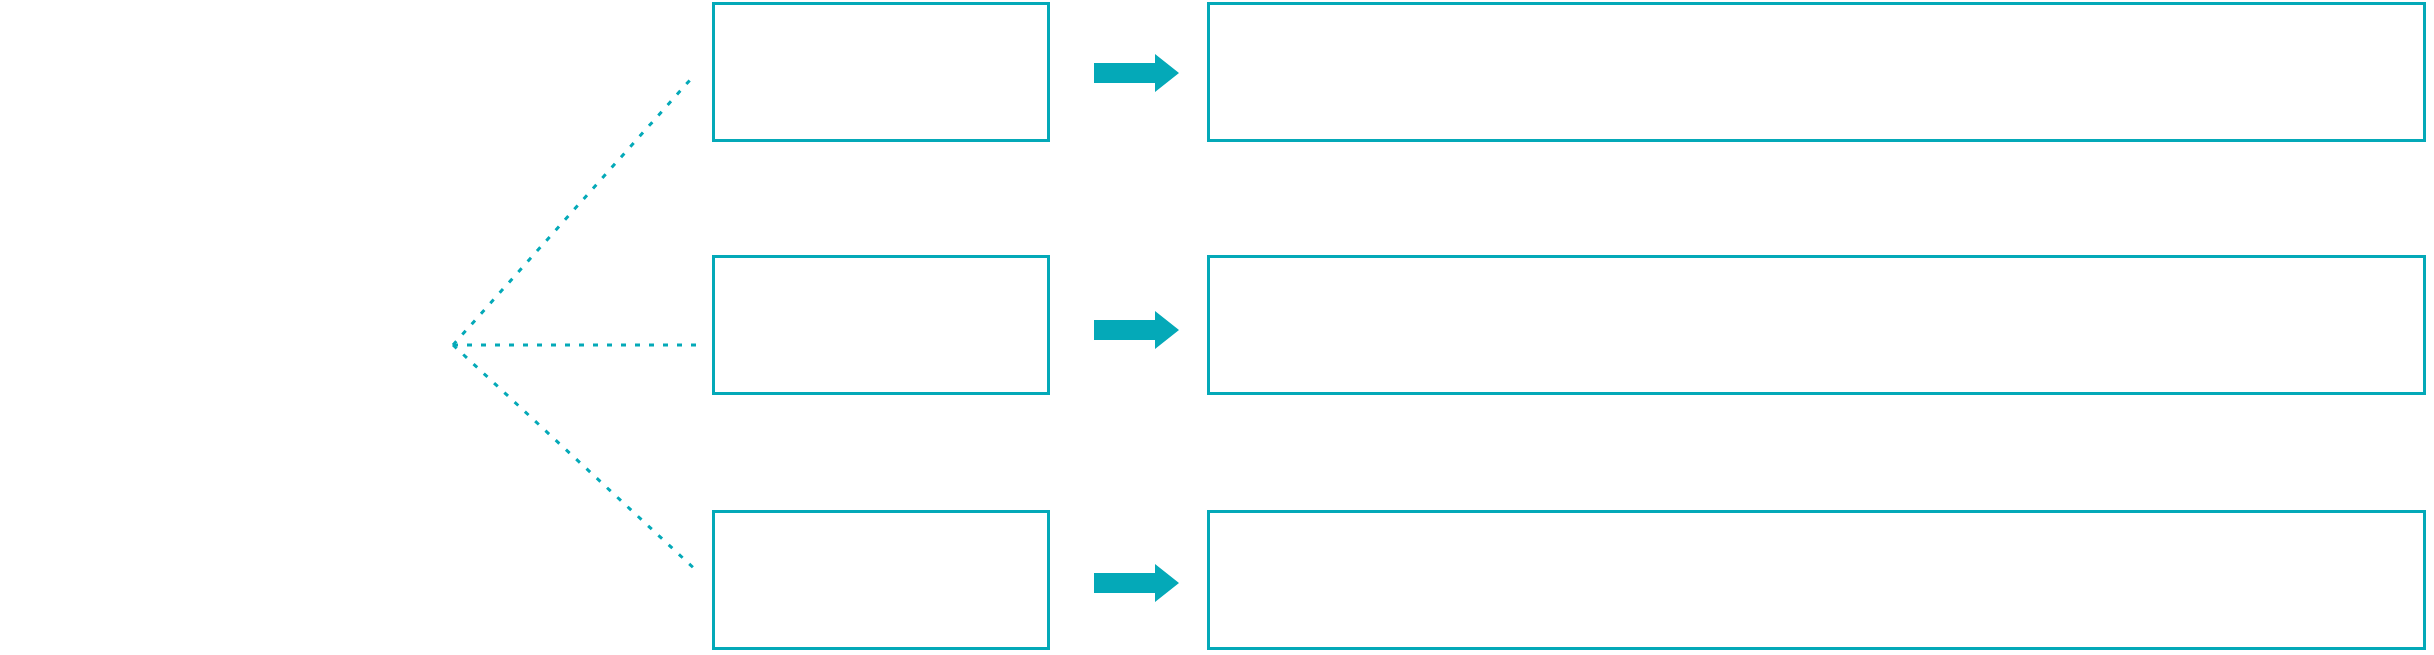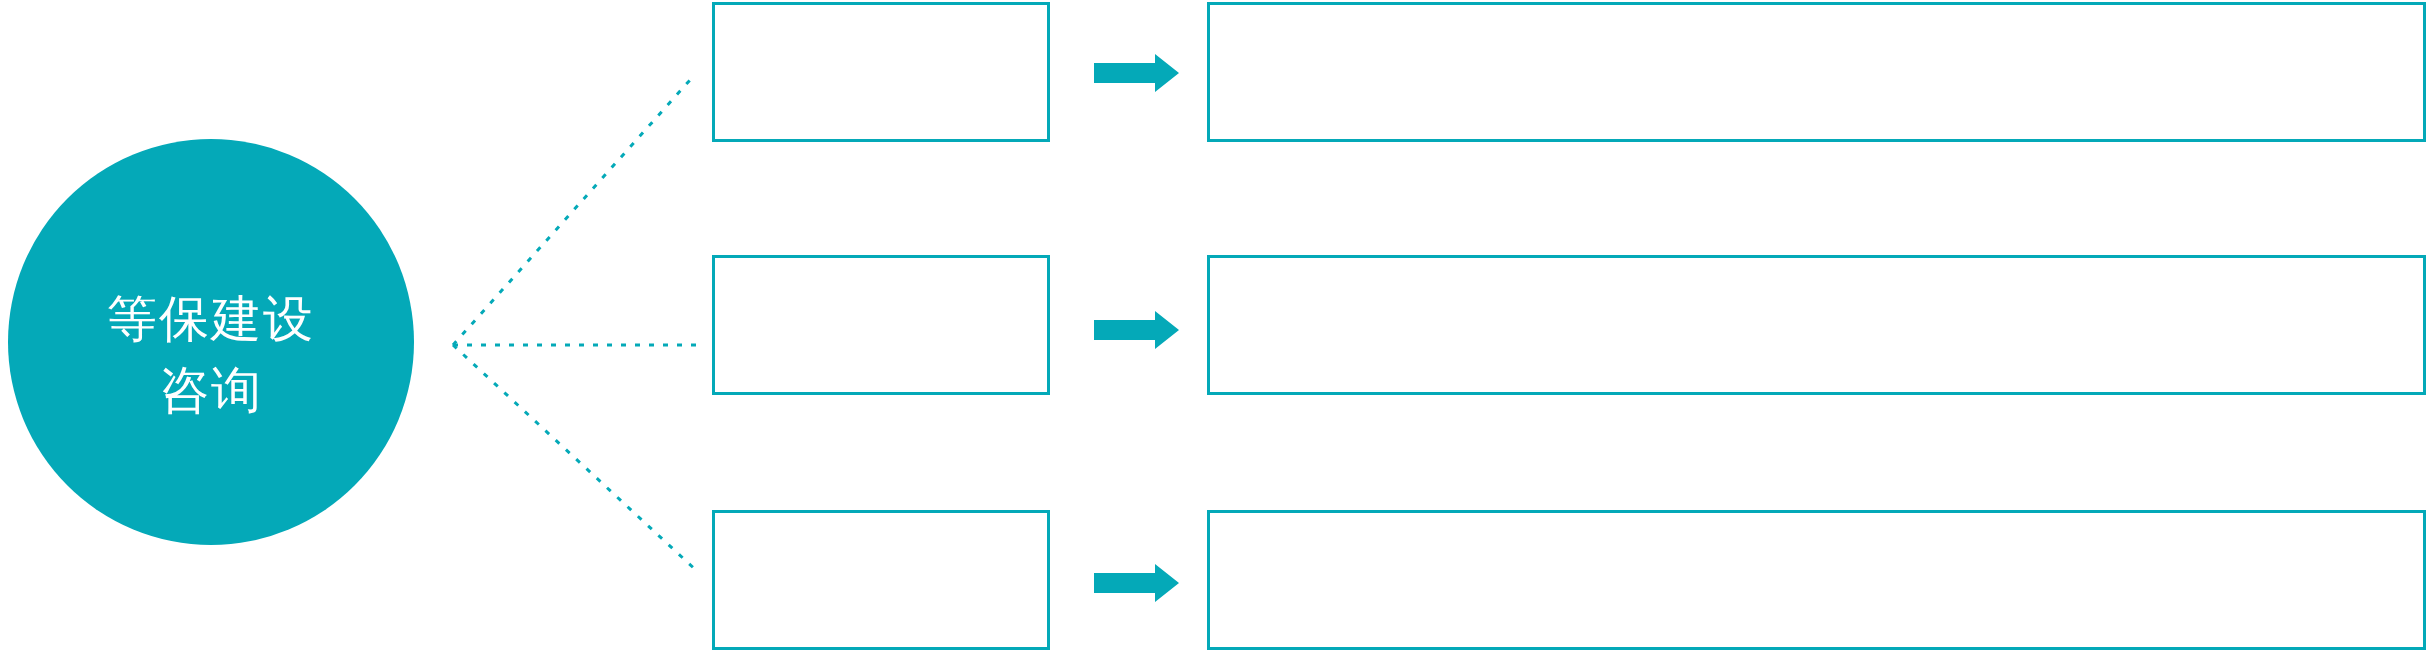--- a/index.html
+++ b/index.html
@@ -77,24 +77,20 @@
 <body>
 
 <div class="canvas">
 
   <svg class="connectors" viewBox="0 0 2434 655" xmlns="http://www.w3.org/2000/svg" aria-hidden="true">
     <line x1="453" y1="345" x2="690" y2="80"></line>
     <line x1="453" y1="345" x2="703" y2="345"></line>
     <line x1="453" y1="345" x2="698" y2="572"></line>
   </svg>
 
-  <div class="root-circle">
-    <span>等保建设</span>
-    <span>咨询</span>
-  </div>
 
   <div class="row row1">
     <div class="stage-box">
       <span></span>
     </div>
     <svg class="arrow" viewBox="0 0 85 38" xmlns="http://www.w3.org/2000/svg" aria-hidden="true">
       <polygon points="0,9 61,9 61,0 85,19 61,38 61,29 0,29"></polygon>
     </svg>
     <div class="detail-box">
       <span></span>

